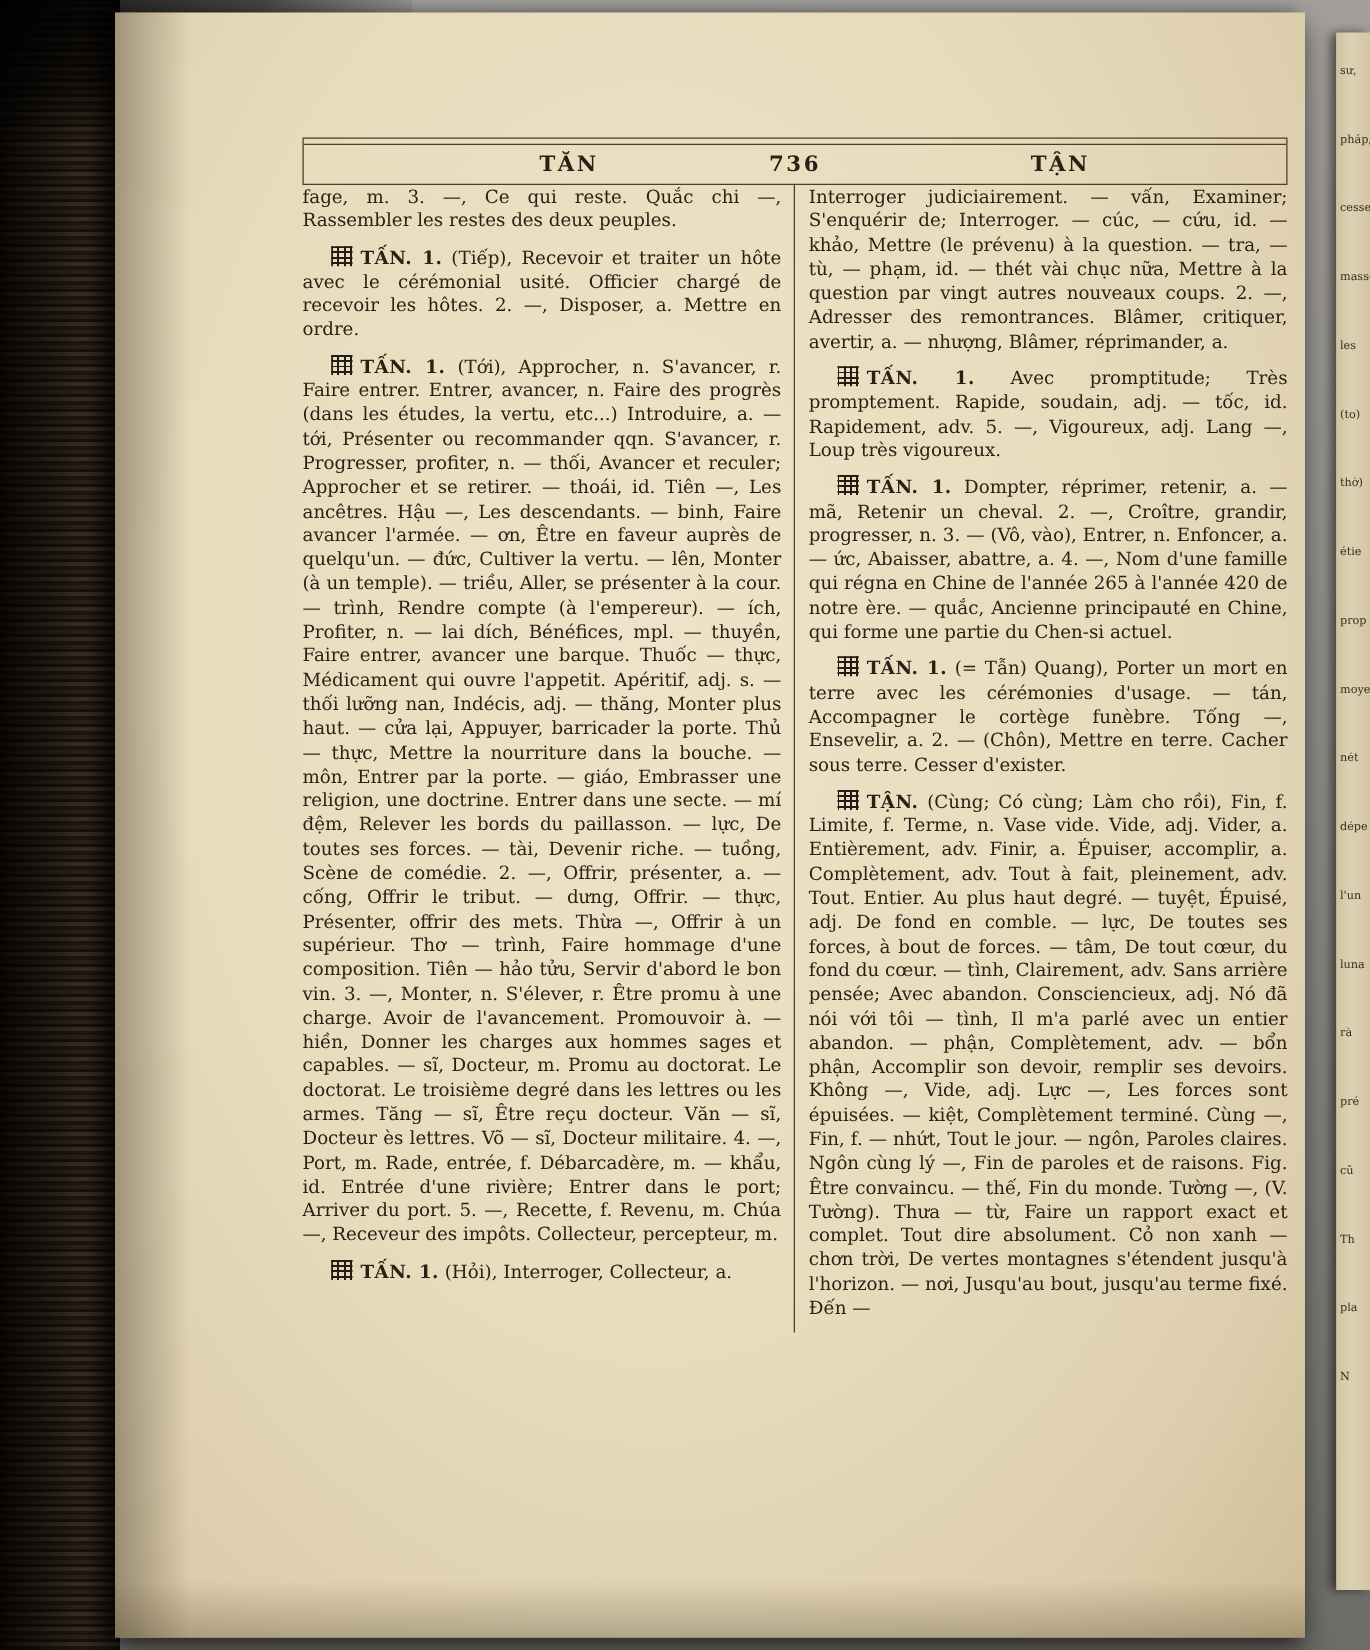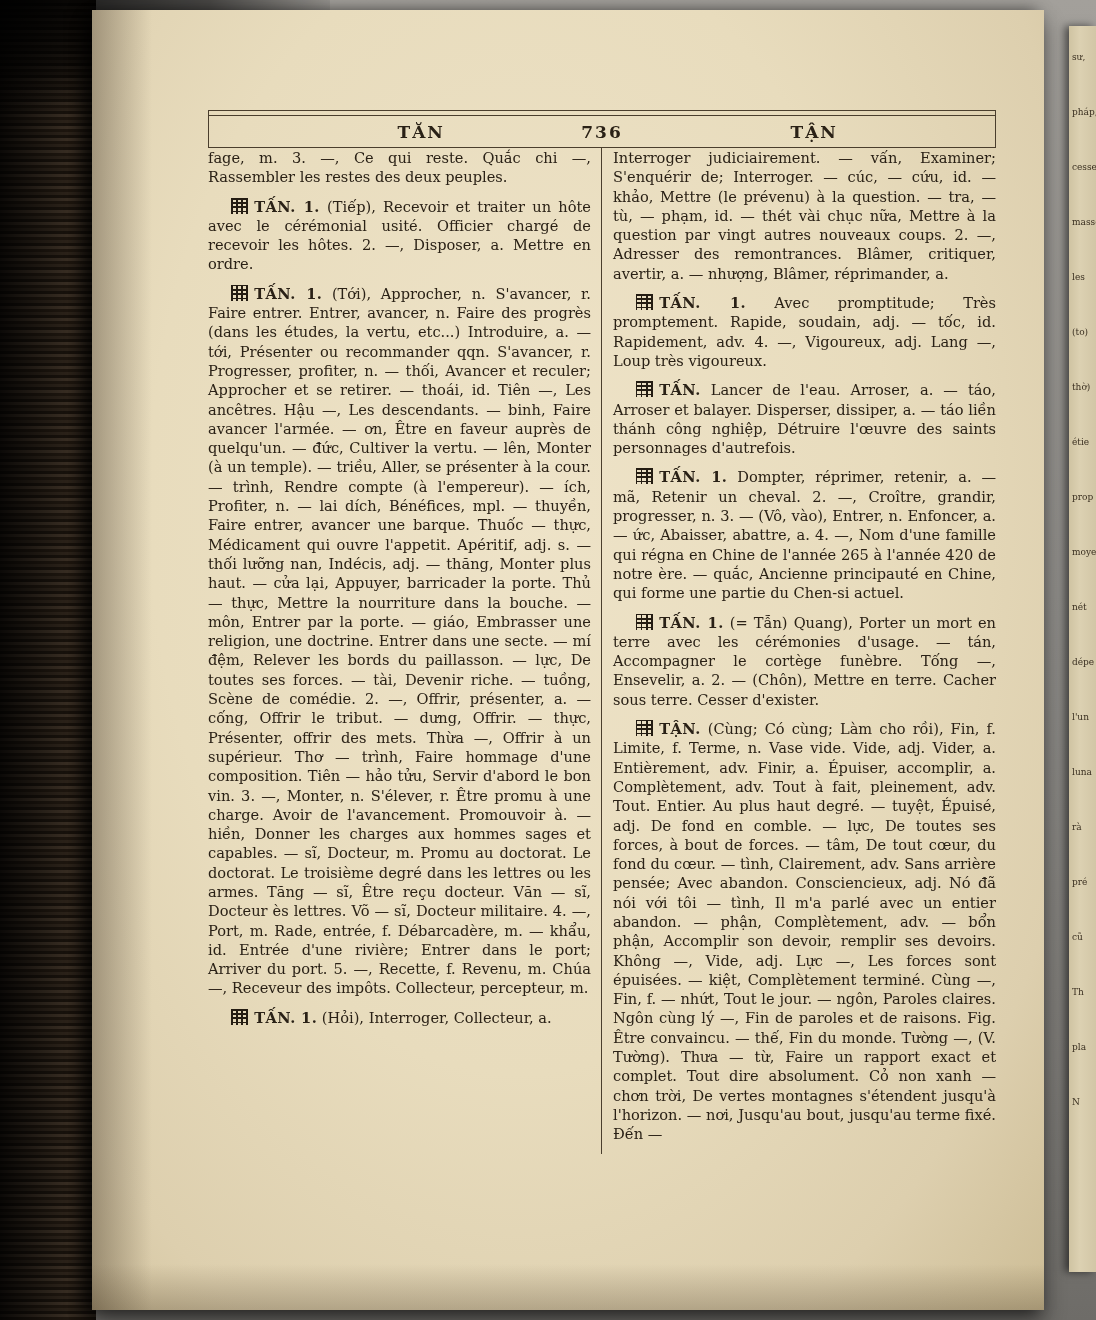--- a/index.html
+++ b/index.html
@@ -39,21 +39,21 @@
     position:absolute;right:0;top:26px;width:27px;height:1246px;
     background:linear-gradient(90deg,#cfc3a2,#dcd1b2 40%,#d2c6a6);
     box-shadow:-4px 0 8px rgba(0,0,0,.55);
     overflow:hidden;padding-top:26px;box-sizing:border-box;
   }
   .frag{
     font-size:9px;line-height:11px;margin:0 0 44px 3px;color:#3a2f20;
     white-space:nowrap;overflow:hidden;font-family:"DejaVu Serif",serif;
   }
   
-  .content{position:absolute;left:116px;top:100px;width:788px;color:#2a2116;}
+  .content{position:absolute;left:150px;top:100px;width:788px;color:#2a2116;}
   .pagehead{
     position:relative;height:38px;border:1px solid #4a3e2d;border-bottom:1px solid #4a3e2d;
     box-sizing:border-box;
   }
   .pagehead .inner-rule{
     position:absolute;left:0;top:4px;width:100%;height:0;border-top:1px solid #4a3e2d;
   }
   .pagehead .hw{
     position:absolute;top:11px;transform:translateX(-50%);
     font-weight:bold;font-size:17px;letter-spacing:2px;
@@ -99,22 +99,21 @@
     <div class="cols">
       <div class="col leftcol">
           <p class="entry cont"><span>fage, m. 3. —, Ce qui reste. Quắc chi —, Rassembler les restes des deux peuples.</span></p>
           <p class="entry"><span class="cn">儐</span><b class="head">TẤN. 1.</b> <span>(Tiếp), Recevoir et traiter un hôte avec le cérémonial usité. Officier chargé de recevoir les hôtes. 2. —, Disposer, a. Mettre en ordre.</span></p>
           <p class="entry"><span class="cn">進</span><b class="head">TẤN. 1.</b> <span>(Tới), Approcher, n. S'avancer, r. Faire entrer. Entrer, avancer, n. Faire des progrès (dans les études, la vertu, etc...) Introduire, a. — tới, Présenter ou recommander qqn. S'avancer, r. Progresser, profiter, n. — thối, Avancer et reculer; Approcher et se retirer. — thoái, id. Tiên —, Les ancêtres. Hậu —, Les descendants. — binh, Faire avancer l'armée. — ơn, Être en faveur auprès de quelqu'un. — đức, Cultiver la vertu. — lên, Monter (à un temple). — triều, Aller, se présenter à la cour. — trình, Rendre compte (à l'empereur). — ích, Profiter, n. — lai dích, Bénéfices, mpl. — thuyền, Faire entrer, avancer une barque. Thuốc — thực, Médicament qui ouvre l'appetit. Apéritif, adj. s. — thối lưỡng nan, Indécis, adj. — thăng, Monter plus haut. — cửa lại, Appuyer, barricader la porte. Thủ — thực, Mettre la nourriture dans la bouche. — môn, Entrer par la porte. — giáo, Embrasser une religion, une doctrine. Entrer dans une secte. — mí đệm, Relever les bords du paillasson. — lực, De toutes ses forces. — tài, Devenir riche. — tuồng, Scène de comédie. 2. —, Offrir, présenter, a. — cống, Offrir le tribut. — dưng, Offrir. — thực, Présenter, offrir des mets. Thừa —, Offrir à un supérieur. Thơ — trình, Faire hommage d'une composition. Tiên — hảo tửu, Servir d'abord le bon vin. 3. —, Monter, n. S'élever, r. Être promu à une charge. Avoir de l'avancement. Promouvoir à. — hiền, Donner les charges aux hommes sages et capables. — sĩ, Docteur, m. Promu au doctorat. Le doctorat. Le troisième degré dans les lettres ou les armes. Tăng — sĩ, Être reçu docteur. Văn — sĩ, Docteur ès lettres. Võ — sĩ, Docteur militaire. 4. —, Port, m. Rade, entrée, f. Débarcadère, m. — khẩu, id. Entrée d'une rivière; Entrer dans le port; Arriver du port. 5. —, Recette, f. Revenu, m. Chúa —, Receveur des impôts. Collecteur, percepteur, m.</span></p>
           <p class="entry"><span class="cn">訊</span><b class="head">TẤN. 1.</b> <span>(Hỏi), Interroger, Collecteur, a.</span></p>
         </div>
       <div class="divider"></div>
       <div class="col rightcol">
           <p class="entry cont"><span>Interroger judiciairement. — vấn, Examiner; S'enquérir de; Interroger. — cúc, — cứu, id. — khảo, Mettre (le prévenu) à la question. — tra, — tù, — phạm, id. — thét vài chục nữa, Mettre à la question par vingt autres nouveaux coups. 2. —, Adresser des remontrances. Blâmer, critiquer, avertir, a. — nhượng, Blâmer, réprimander, a.</span></p>
-          <p class="entry"><span class="cn">迅</span><b class="head">TẤN. 1.</b> <span>Avec promptitude; Très promptement. Rapide, soudain, adj. — tốc, id. Rapidement, adv. 4. —, Vigoureux, adj. Lang —, Loup très vigoureux.</span></p>
-          <p class="entry"><span class="cn">汛</span><b class="head">TẤN.</b> <span>Lancer de l'eau. Arroser, a. — táo, Arroser et balayer. Disperser, dissiper, a. — táo liền thánh công nghiệp, Détruire l'œuvre des saints personnages d'autrefois.</span></p>
+          <p class="entry"><span class="cn">迅</span><b class="head">TẤN. 1.</b> <span>Avec promptitude; Très promptement. Rapide, soudain, adj. — tốc, id. Rapidement, adv. 5. —, Vigoureux, adj. Lang —, Loup très vigoureux.</span></p>
           <p class="entry"><span class="cn">晋</span><b class="head">TẤN. 1.</b> <span>Dompter, réprimer, retenir, a. — mã, Retenir un cheval. 2. —, Croître, grandir, progresser, n. 3. — (Vô, vào), Entrer, n. Enfoncer, a. — ức, Abaisser, abattre, a. 4. —, Nom d'une famille qui régna en Chine de l'année 265 à l'année 420 de notre ère. — quắc, Ancienne principauté en Chine, qui forme une partie du Chen-si actuel.</span></p>
           <p class="entry"><span class="cn">殯</span><b class="head">TẤN. 1.</b> <span>(= Tẫn) Quang), Porter un mort en terre avec les cérémonies d'usage. — tán, Accompagner le cortège funèbre. Tống —, Ensevelir, a. 2. — (Chôn), Mettre en terre. Cacher sous terre. Cesser d'exister.</span></p>
           <p class="entry"><span class="cn">盡</span><b class="head">TẬN.</b> <span>(Cùng; Có cùng; Làm cho rồi), Fin, f. Limite, f. Terme, n. Vase vide. Vide, adj. Vider, a. Entièrement, adv. Finir, a. Épuiser, accomplir, a. Complètement, adv. Tout à fait, pleinement, adv. Tout. Entier. Au plus haut degré. — tuyệt, Épuisé, adj. De fond en comble. — lực, De toutes ses forces, à bout de forces. — tâm, De tout cœur, du fond du cœur. — tình, Clairement, adv. Sans arrière pensée; Avec abandon. Consciencieux, adj. Nó đã nói với tôi — tình, Il m'a parlé avec un entier abandon. — phận, Complètement, adv. — bổn phận, Accomplir son devoir, remplir ses devoirs. Không —, Vide, adj. Lực —, Les forces sont épuisées. — kiệt, Complètement terminé. Cùng —, Fin, f. — nhứt, Tout le jour. — ngôn, Paroles claires. Ngôn cùng lý —, Fin de paroles et de raisons. Fig. Être convaincu. — thế, Fin du monde. Tường —, (V. Tường). Thưa — từ, Faire un rapport exact et complet. Tout dire absolument. Cỏ non xanh — chơn trời, De vertes montagnes s'étendent jusqu'à l'horizon. — nơi, Jusqu'au bout, jusqu'au terme fixé. Đến —</span></p>
         </div>
     </div>
 
   </div>
 </div>
 
 <div class="edge-page">

